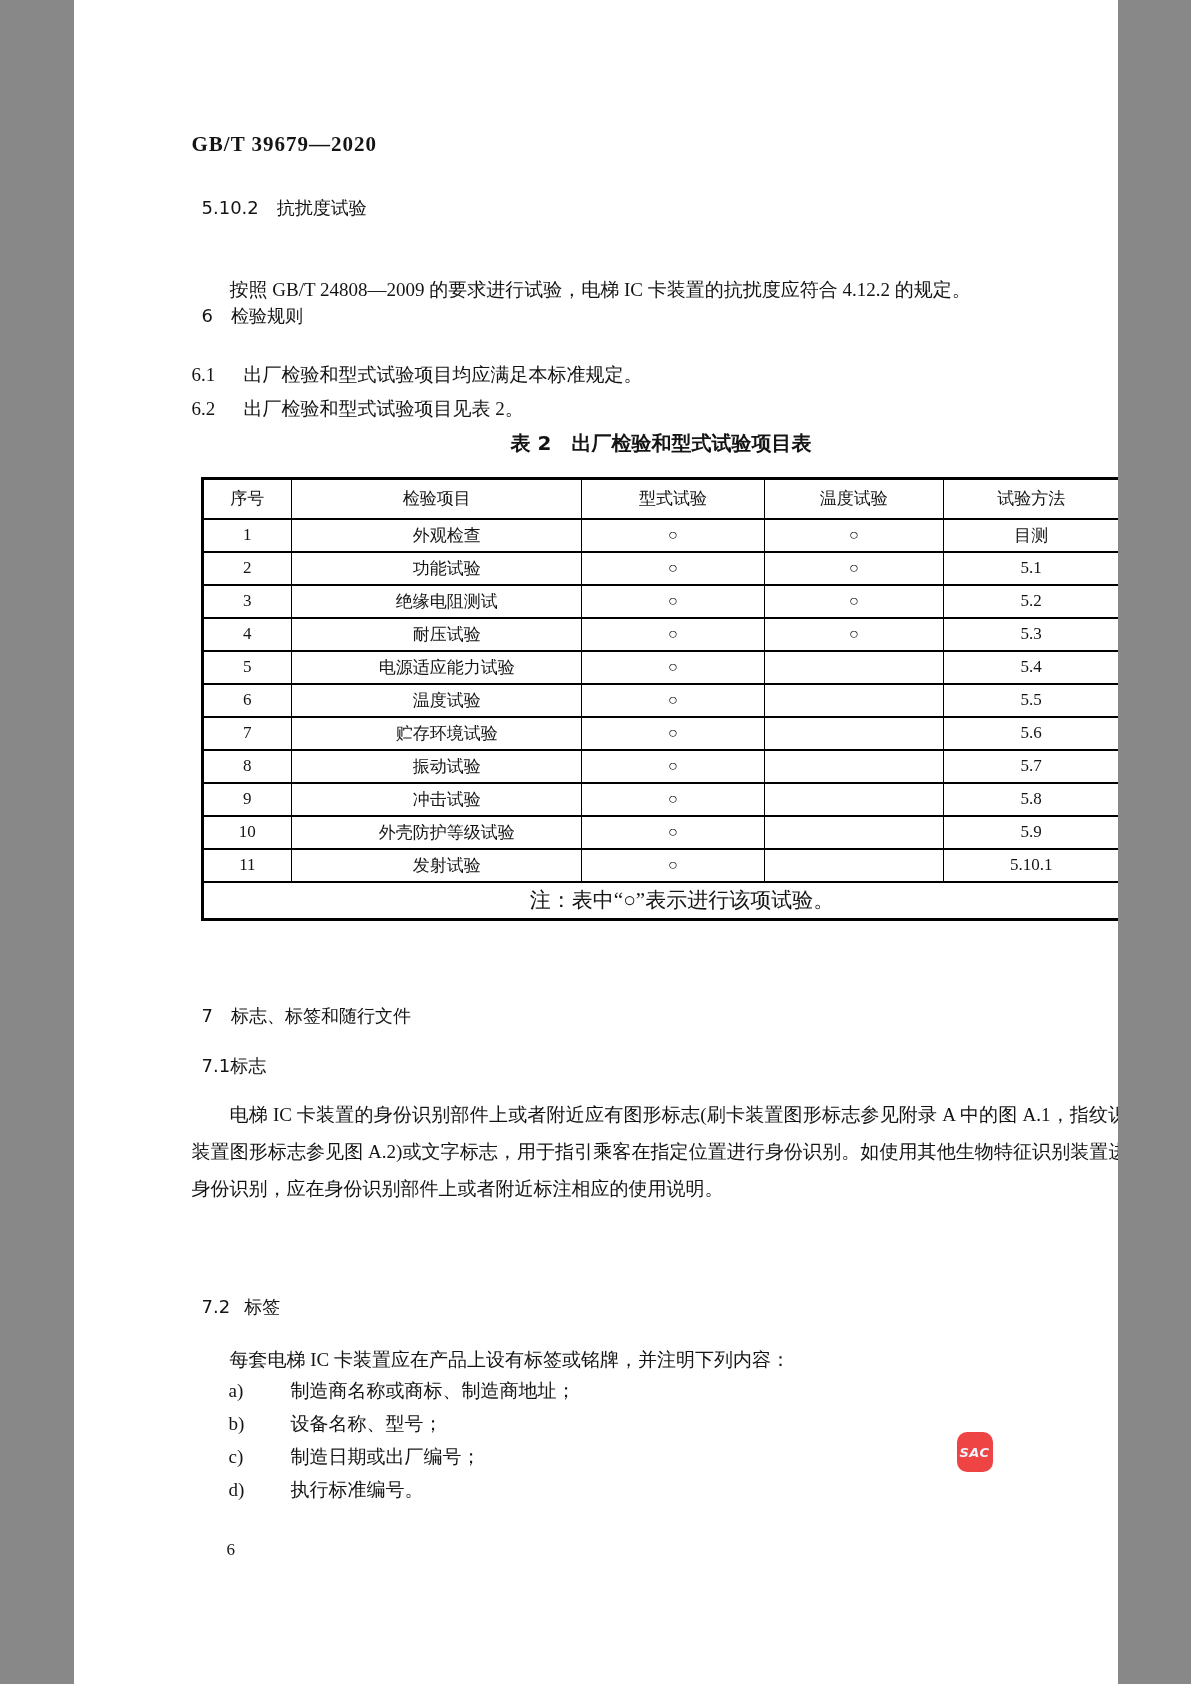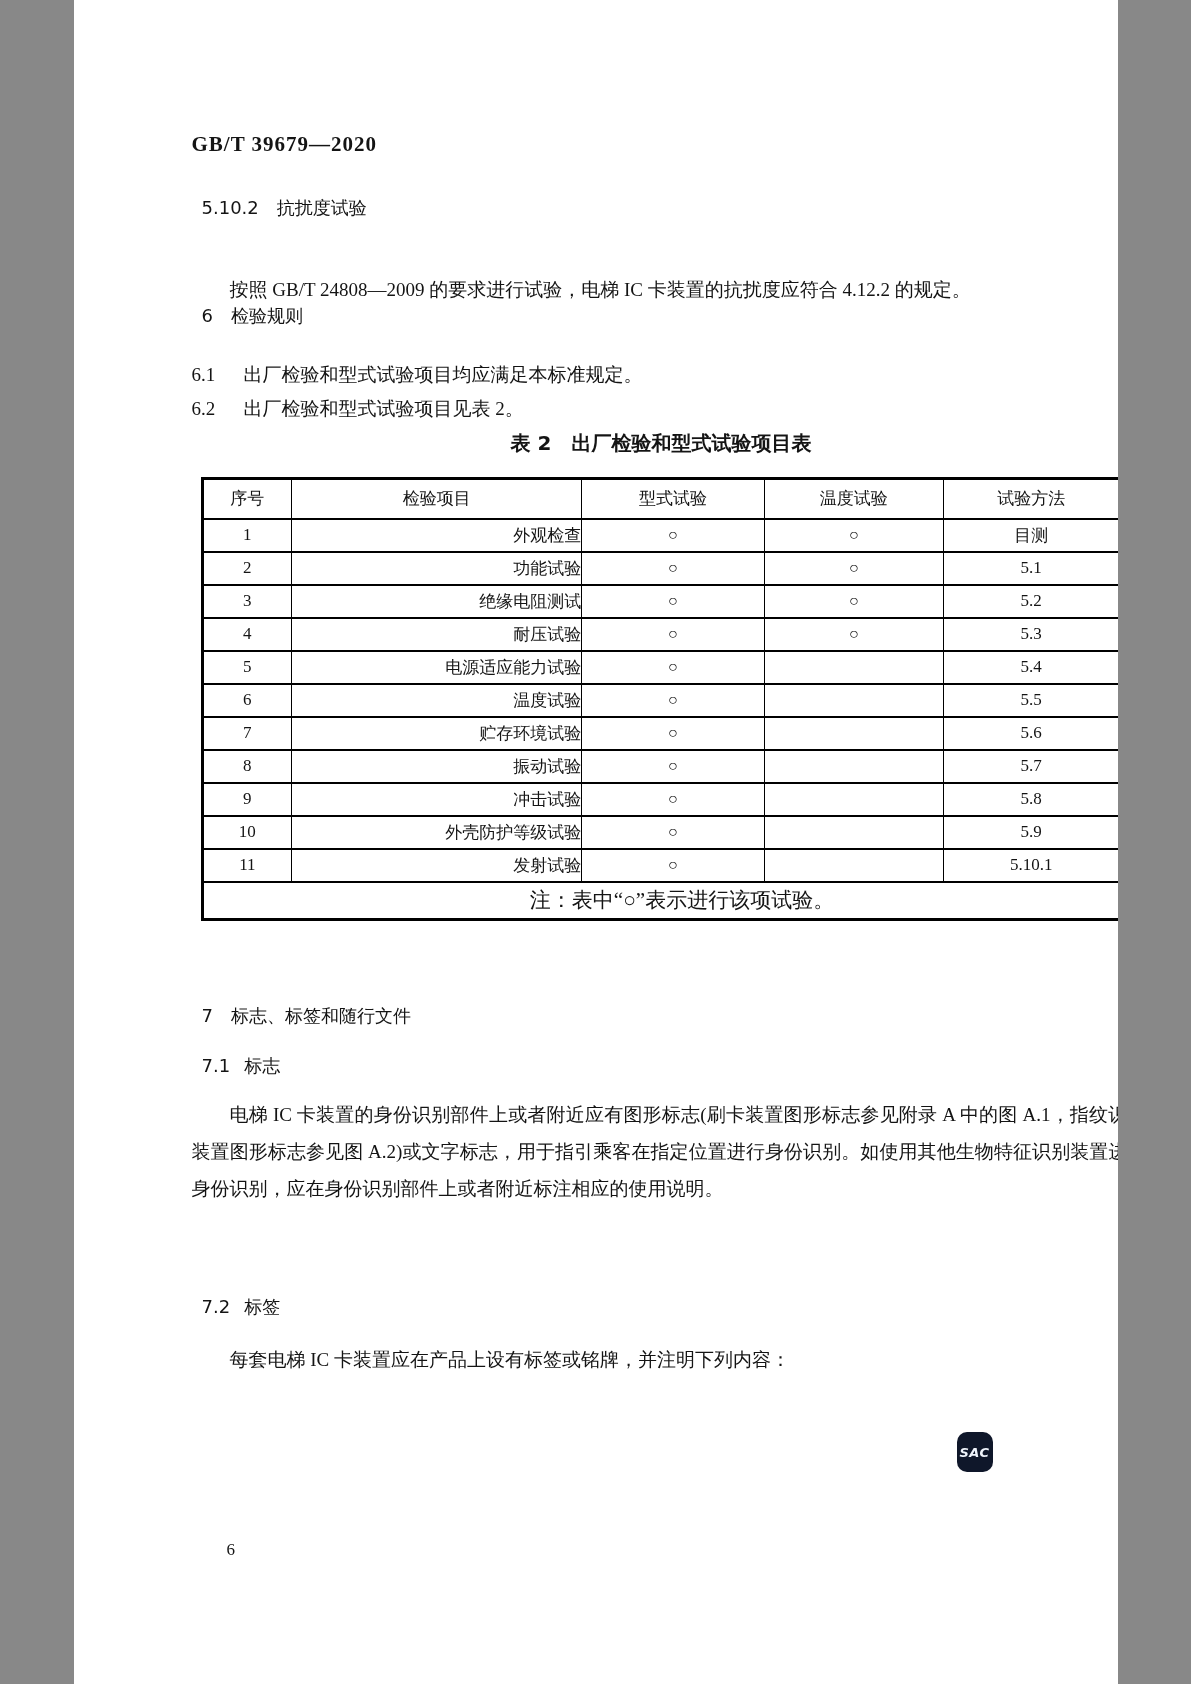--- a/index.html
+++ b/index.html
@@ -58,33 +58,33 @@
     font-size:17px;
   }
   table.items th, table.items td {
     border-style:solid; border-color:#000;
     border-width:2px 1px;
     text-align:center;
     vertical-align:middle;
   }
   table.items th { height:40px; font-weight:normal; font-size:17px; }
   table.items td { height:33px; }
-  table.items td.c1 { text-align:right; padding-left:20px; }
+  table.items td.c1 { text-align:center; padding-left:20px; }
   table.items td.circle-cell { font-size:16px; }
   table.items td.note-cell {
     text-align:center; padding-left:42px;
     font-size:21px; height:38px;
   }
   .list-block { position:absolute; left:155px; top:1374px; }
   .li { line-height:33px; }
   .li .li-label { display:inline-block; width:62px; }
   .watermark {
     position:absolute; left:883px; top:1432px;
     width:36px; height:40px;
-    background:#0f172a; border-radius:10px;
+    background:#ef4444; border-radius:10px;
     display:flex; align-items:center; justify-content:center;
     font-family:"DejaVu Sans","Liberation Sans",sans-serif;
     font-style:italic; font-weight:bold; font-size:13px;
     color:#eff4fb; letter-spacing:0.5px;
   }
   .page-number {
     position:absolute; left:153px; top:1540px;
     font-size:17px;
   }
 </style>
@@ -215,29 +215,43 @@
         <td class="note-cell" colspan="5">注：表中“○”表示进行该项试验。</td>
       </tr>
     </tfoot>
   </table>
 
   <div class="heading h-7">
     <span class="h-num">7</span><span>标志、标签和随行文件</span>
   </div>
 
   <div class="heading h-71">
-    <span class="h-num" style="margin-right:14px">7.1</span><span>标志</span>
+    <span class="h-num" style="margin-right:0">7.1</span><span>标志</span>
   </div>
 
   <div class="para indent p-71">电梯 IC 卡装置的身份识别部件上或者附近应有图形标志(刷卡装置图形标志参见附录 A 中的图 A.1，指纹识别装置图形标志参见图 A.2)或文字标志，用于指引乘客在指定位置进行身份识别。如使用其他生物特征识别装置进行身份识别，应在身份识别部件上或者附近标注相应的使用说明。</div>
 
   <div class="heading h-72">
     <span class="h-num" style="margin-right:14px">7.2</span><span>标签</span>
   </div>
 
   <div class="para indent p-72">每套电梯 IC 卡装置应在产品上设有标签或铭牌，并注明下列内容：</div>
 
+  <div class="list-block">
+    <div class="li">
+      <span class="li-label">a)</span><span>制造商名称或商标、制造商地址；</span>
+    </div>
+    <div class="li">
+      <span class="li-label">b)</span><span>设备名称、型号；</span>
+    </div>
+    <div class="li">
+      <span class="li-label">c)</span><span>制造日期或出厂编号；</span>
+    </div>
+    <div class="li">
+      <span class="li-label">d)</span><span>执行标准编号。</span>
+    </div>
+  </div>
 
   <div class="watermark">SAC</div>
 
   <div class="page-number">6</div>
 
 </div>
 
 </body></html>

